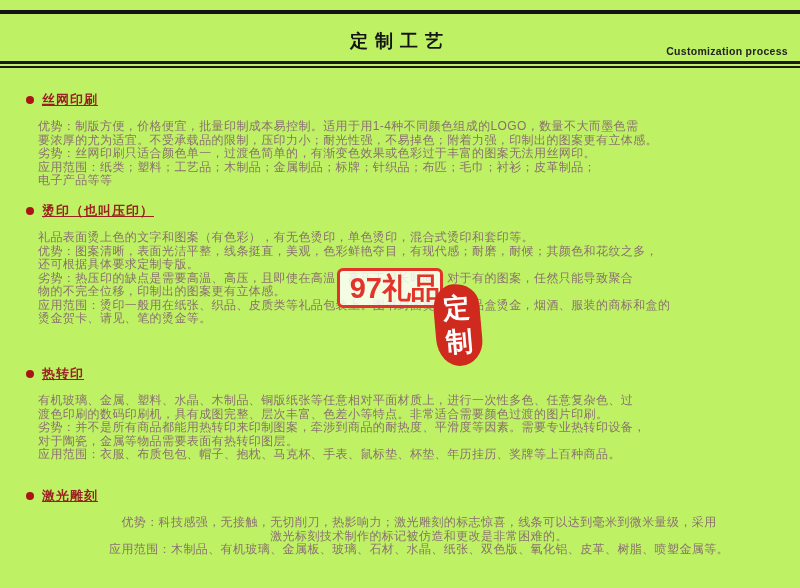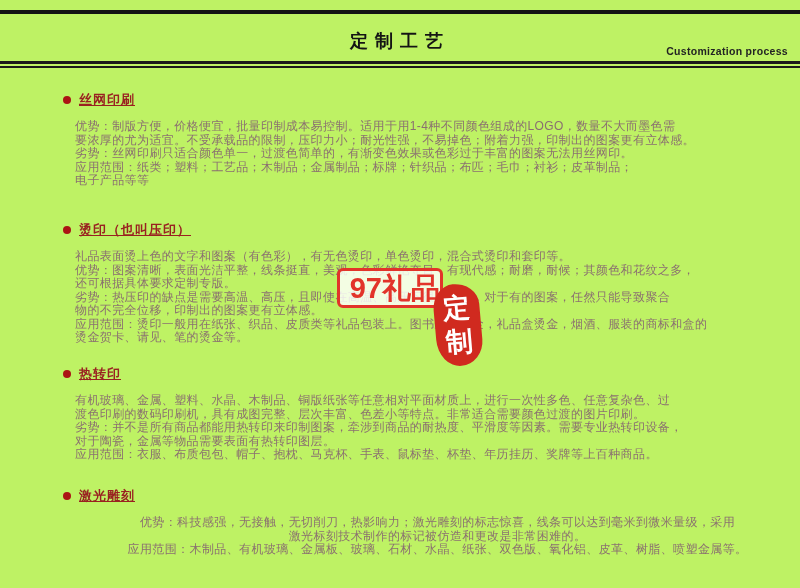--- a/index.html
+++ b/index.html
@@ -29,23 +29,23 @@
   }
   .rule-thick {
     position:absolute; top:61px; left:0; width:100%; height:3px;
     background:#1a1a1a;
   }
   .rule-thin {
     position:absolute; top:66px; left:0; width:100%; height:2px;
     background:#1a1a1a;
   }
   
-  .section { position:absolute; left:0; right:0;padding-left:37px; }
+  .section { position:absolute; left:0; right:0; }
   #sec1 { top:92px; }
-  #sec2 { top:222px; }
+  #sec2 { top:203px; }
   #sec3 { top:366px; }
   #sec4 { top:488px;text-align:center; }
   .sec-title-row {
     display:flex; align-items:center;
     margin-left:26px; height:15px;
   }
   .bullet {
     width:8px; height:8px; border-radius:50%;
     background:#ab1414; flex:0 0 auto;
   }

